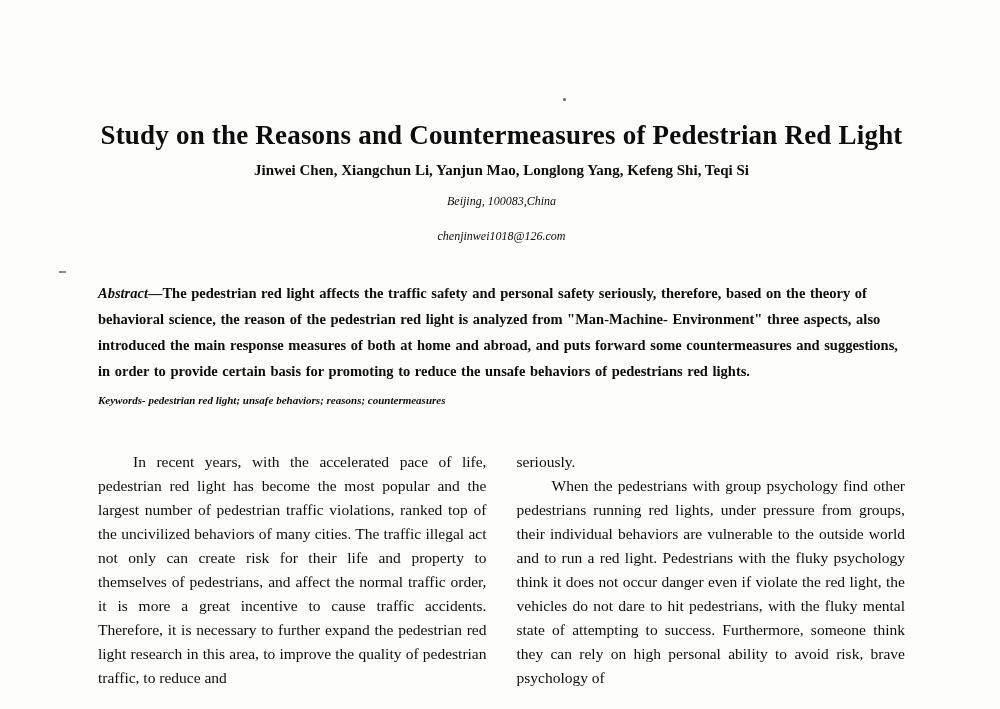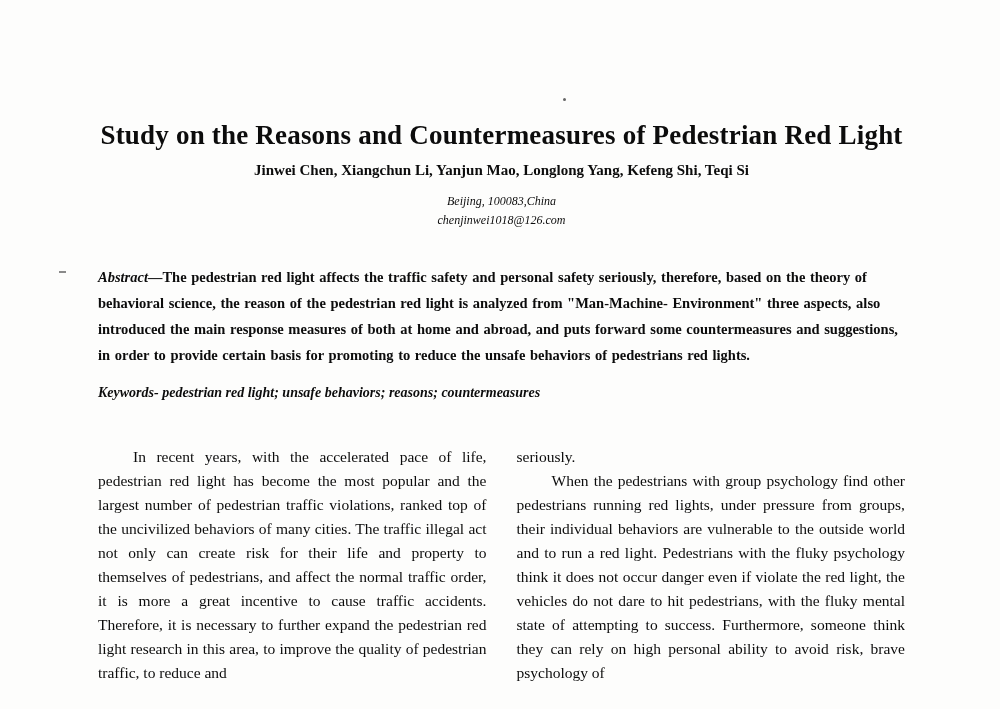--- a/index.html
+++ b/index.html
@@ -41,36 +41,36 @@
   .address {
     text-align:center;
     font-style:italic;
     font-size:12px;
     margin-top:15px;
   }
   .email {
     text-align:center;
     font-style:italic;
     font-size:12px;
-    margin-top:4px;
+    margin-top:20px;
   }
   .abstract {
     margin-top:36px;
     font-weight:bold;
     font-size:14.5px;
     line-height:26px;
     text-align:left;
     word-spacing:1px;
   }
   .abstract-label { font-style:italic; }
   .keywords {
-    margin-top:17px;
+    margin-top:10px;
     font-weight:bold;
     font-style:italic;
-    font-size:14px;
+    font-size:11px;
   }
   .columns {
     display:flex;
     gap:30px;
     margin-top:44px;
     font-size:15.5px;
     line-height:24px;
     text-align:justify;
   }
   .col { flex:1; min-width:0; }

